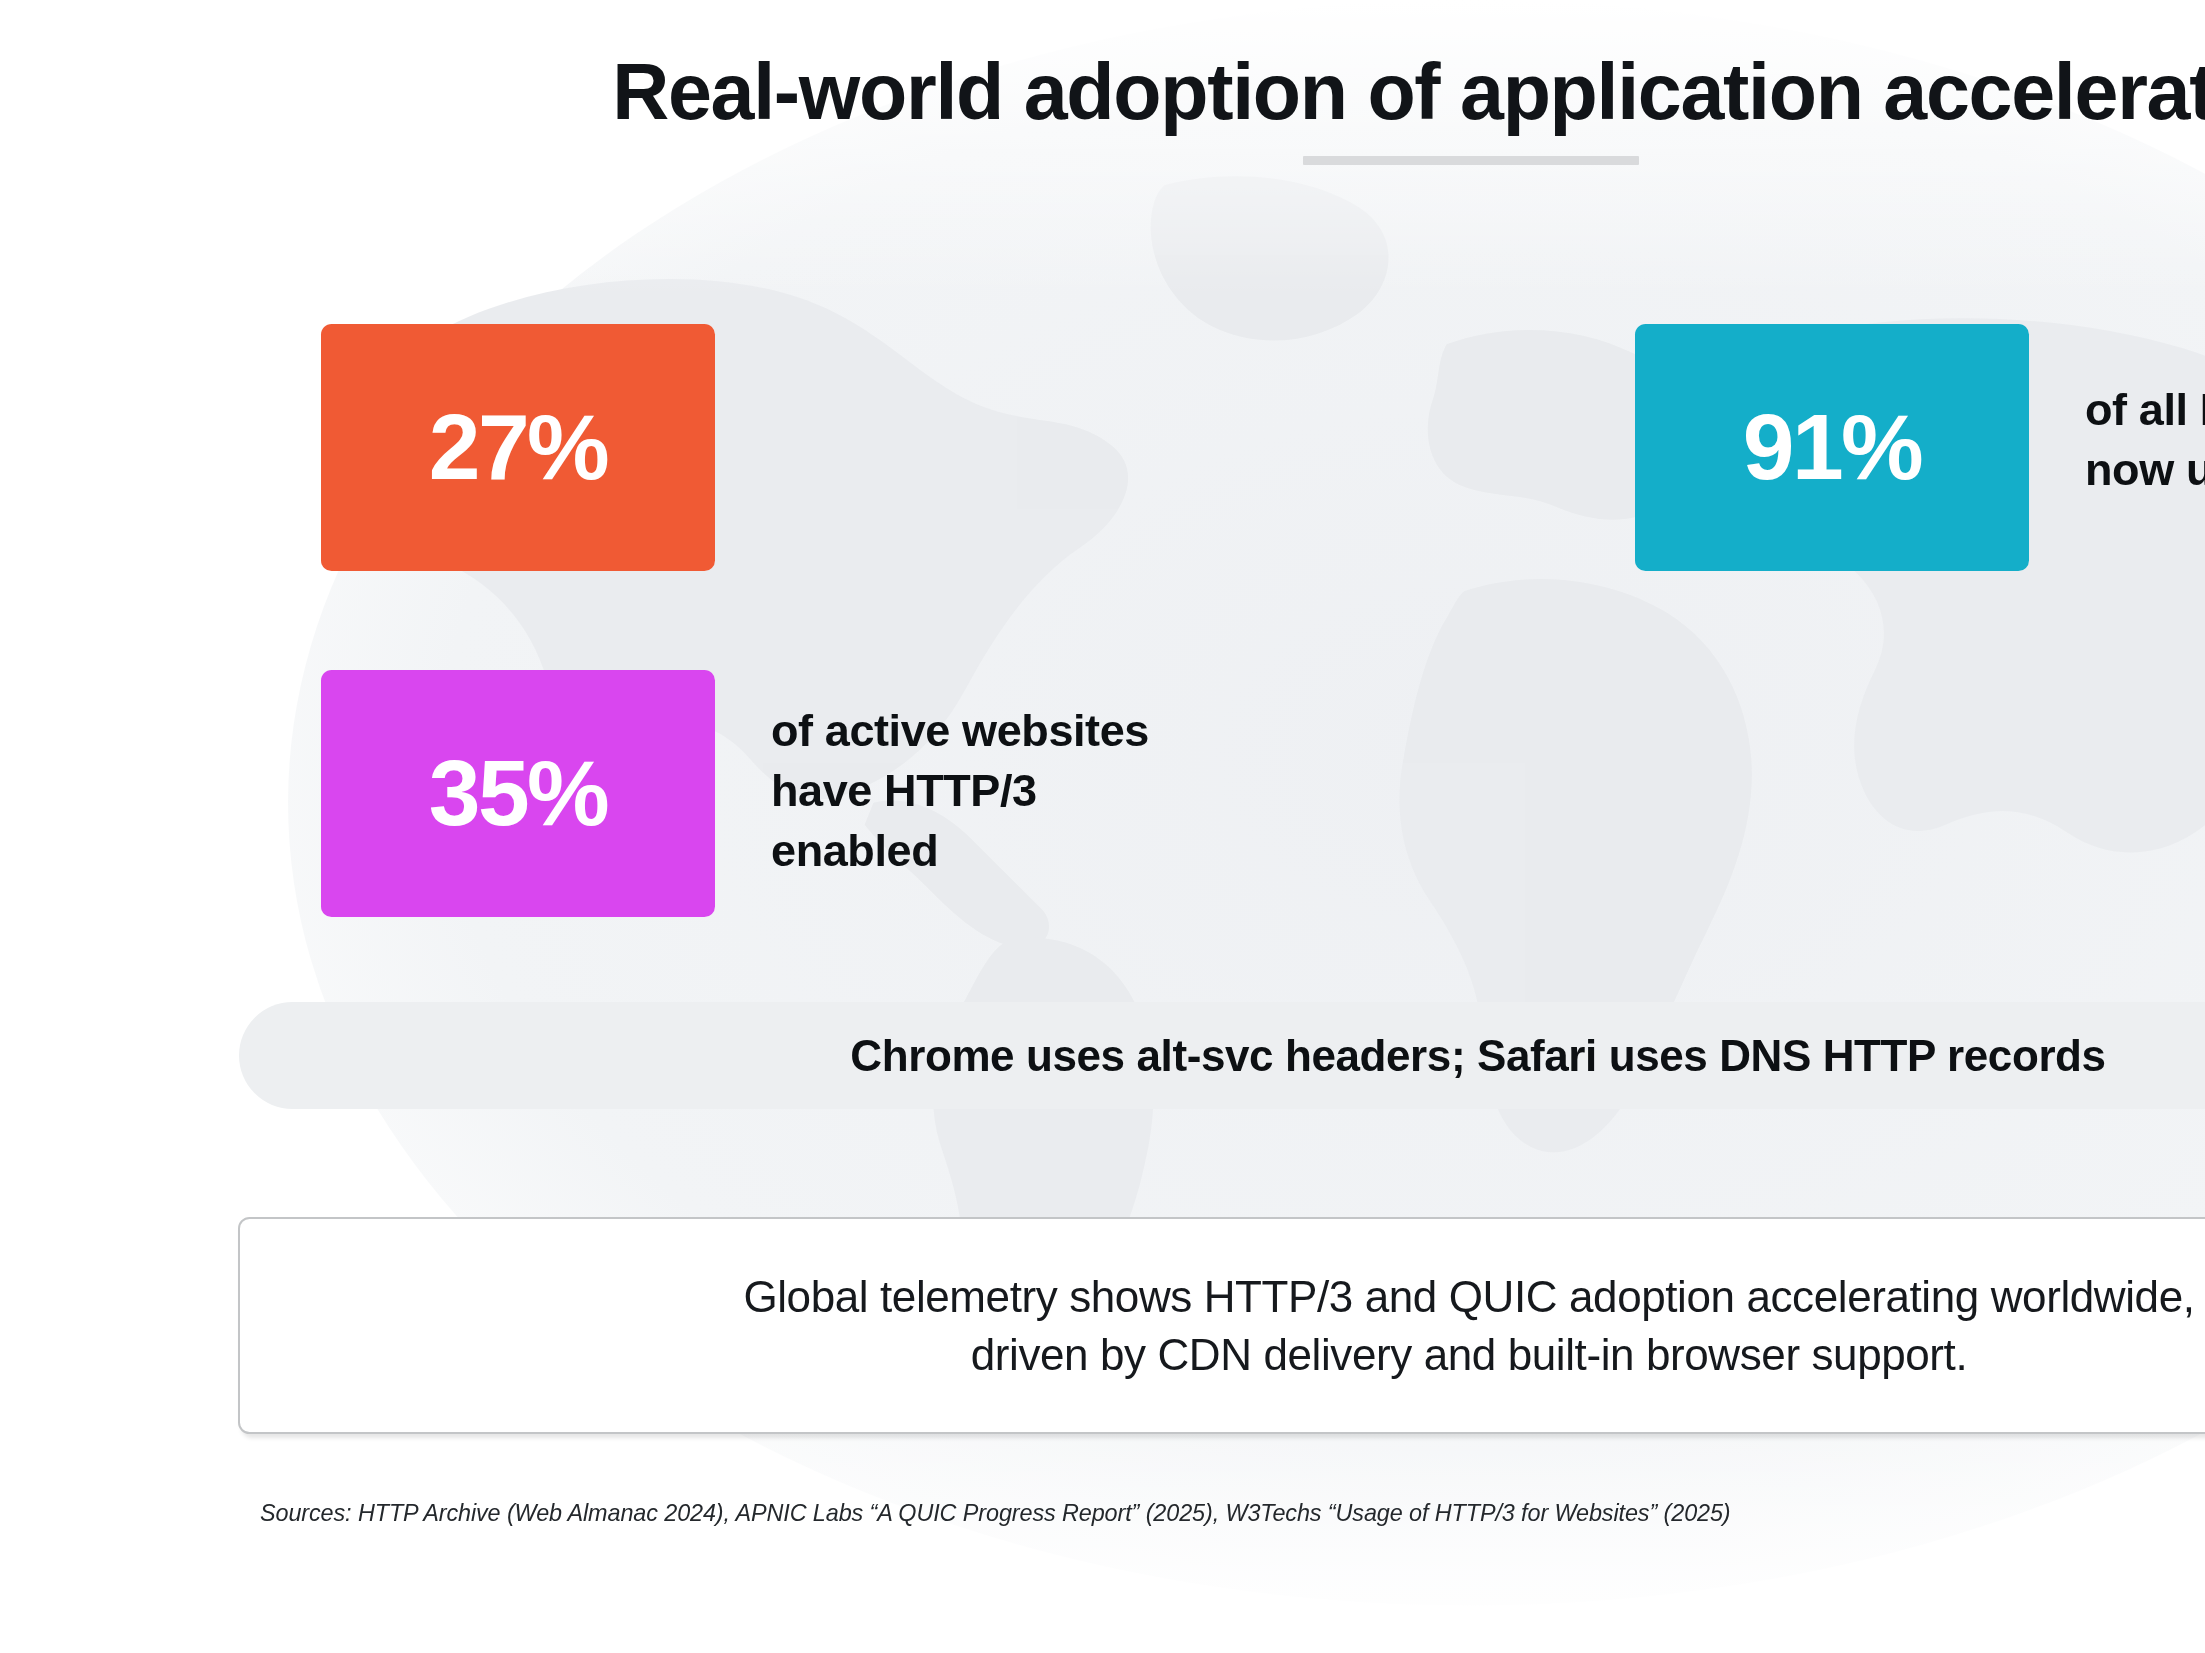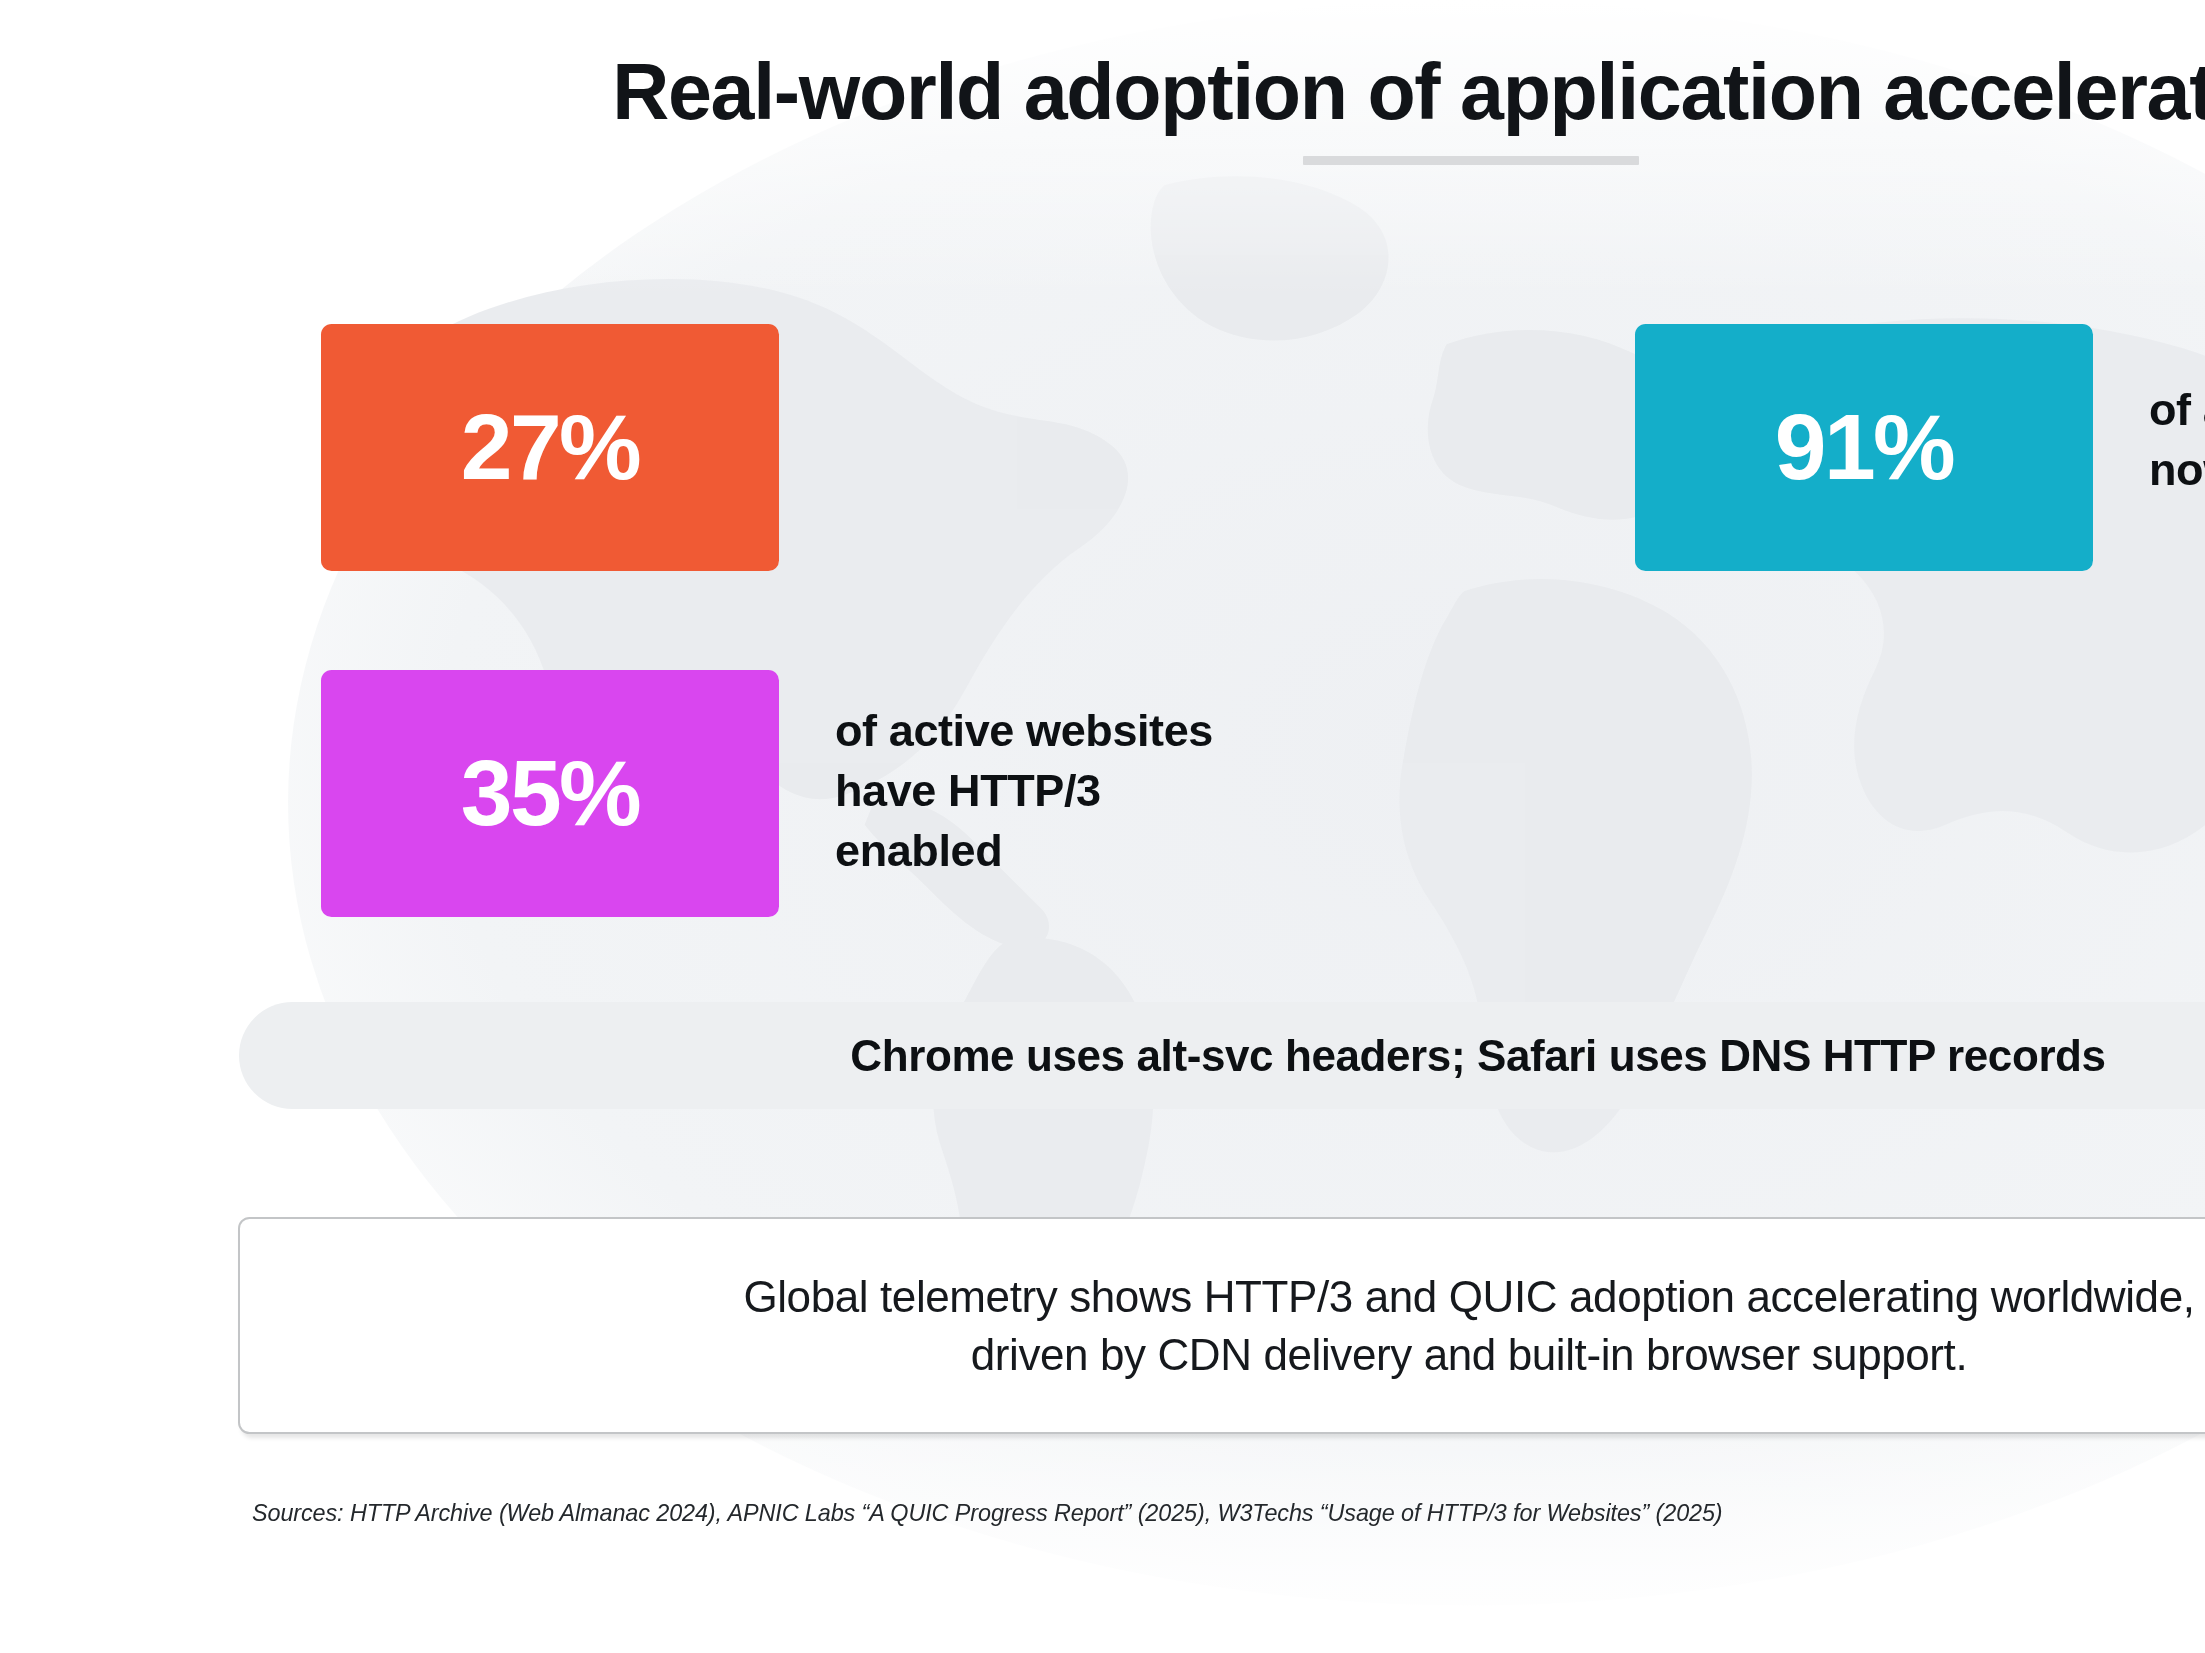--- a/index.html
+++ b/index.html
@@ -62,21 +62,21 @@
     grid-template-rows: 247px 99px 247px;
     z-index: 3;
   }
   .stat-card {
     display: flex;
     flex-direction: row;
     align-items: flex-start;
   }
 
   .stat-badge {
-    width: 458px;
+    width: 394px;
     height: 247px;
     border-radius: 10.6px;
     display: flex;
     align-items: center;
     justify-content: center;
     flex: 0 0 auto;
   }
   .stat-value {
     color: #ffffff;
     font-size: 93px;
@@ -145,21 +145,21 @@
     text-align: center;
     letter-spacing: -0.4px;
     white-space: pre-line;
     padding: 0 53px;
     font-family: "Liberation Sans", sans-serif;
   }
 
   
   #sources-line {
     position: absolute;
-    left: 252px;
+    left: 260px;
     top: 1500px;
     font-size: 23.4px;
     font-style: italic;
     color: #24282c;
     letter-spacing: -0.1px;
     z-index: 3;
     font-family: "Liberation Sans", sans-serif;
   }
 </style>
 </head>

